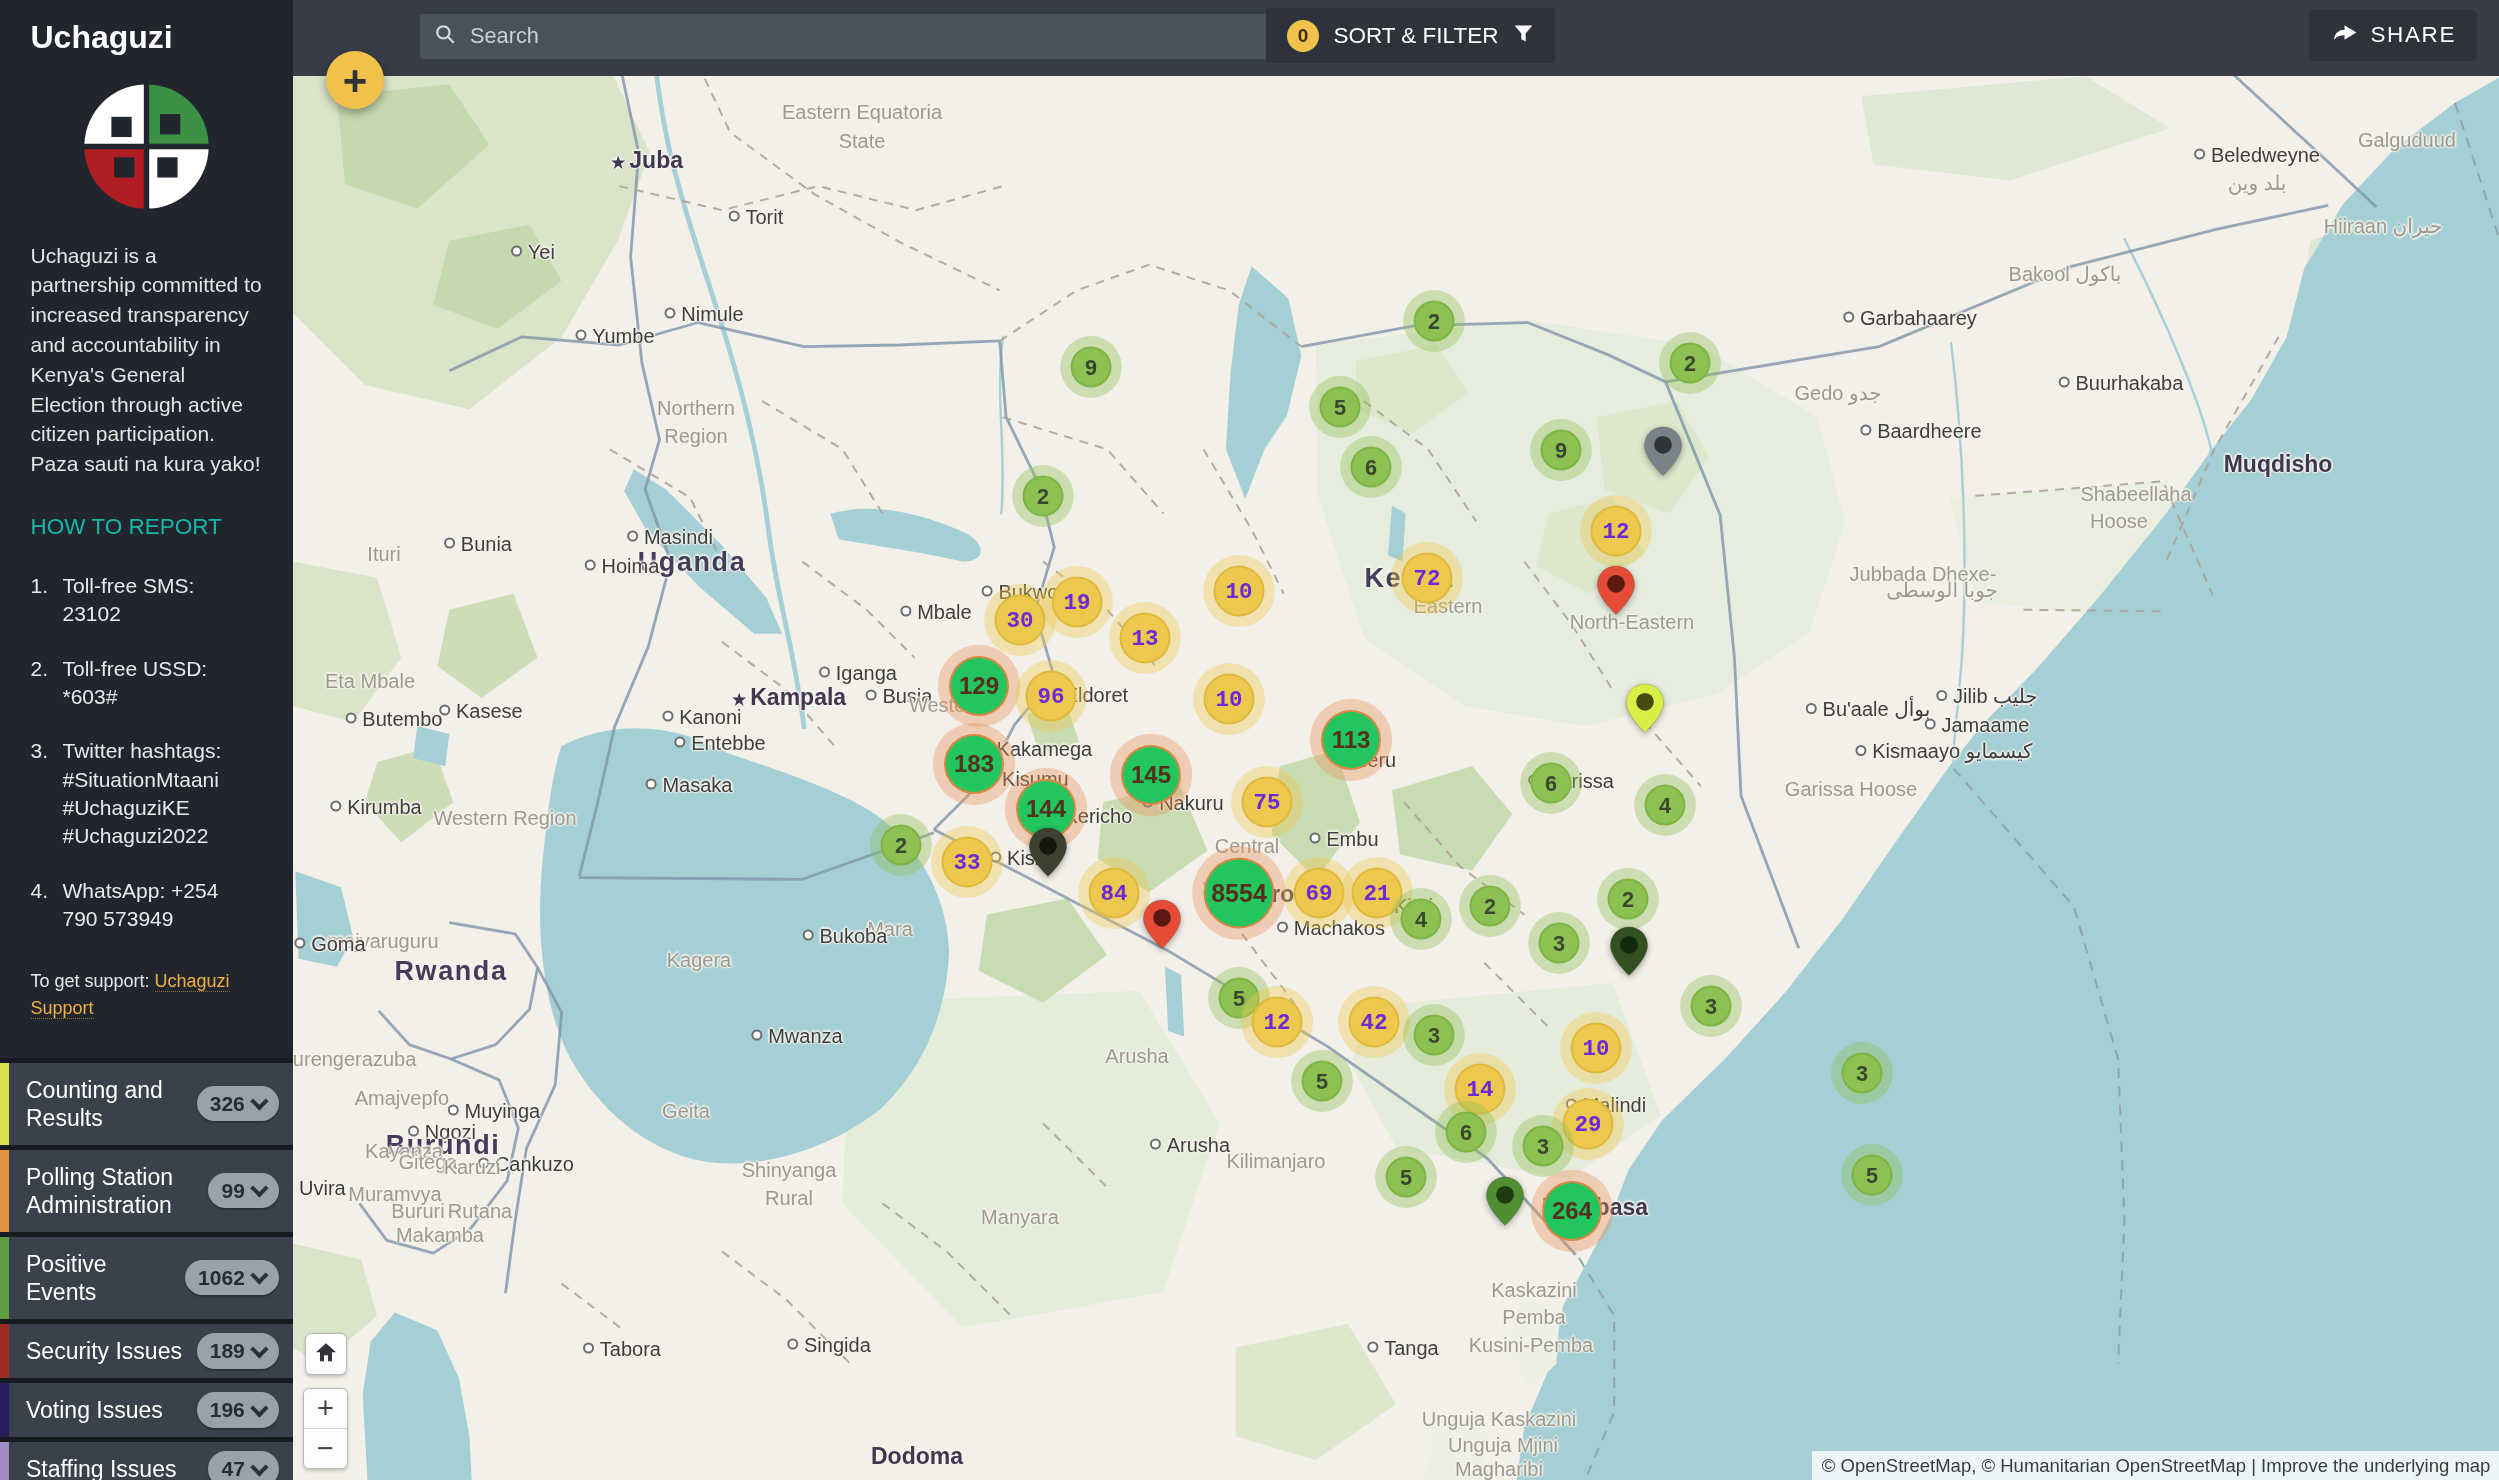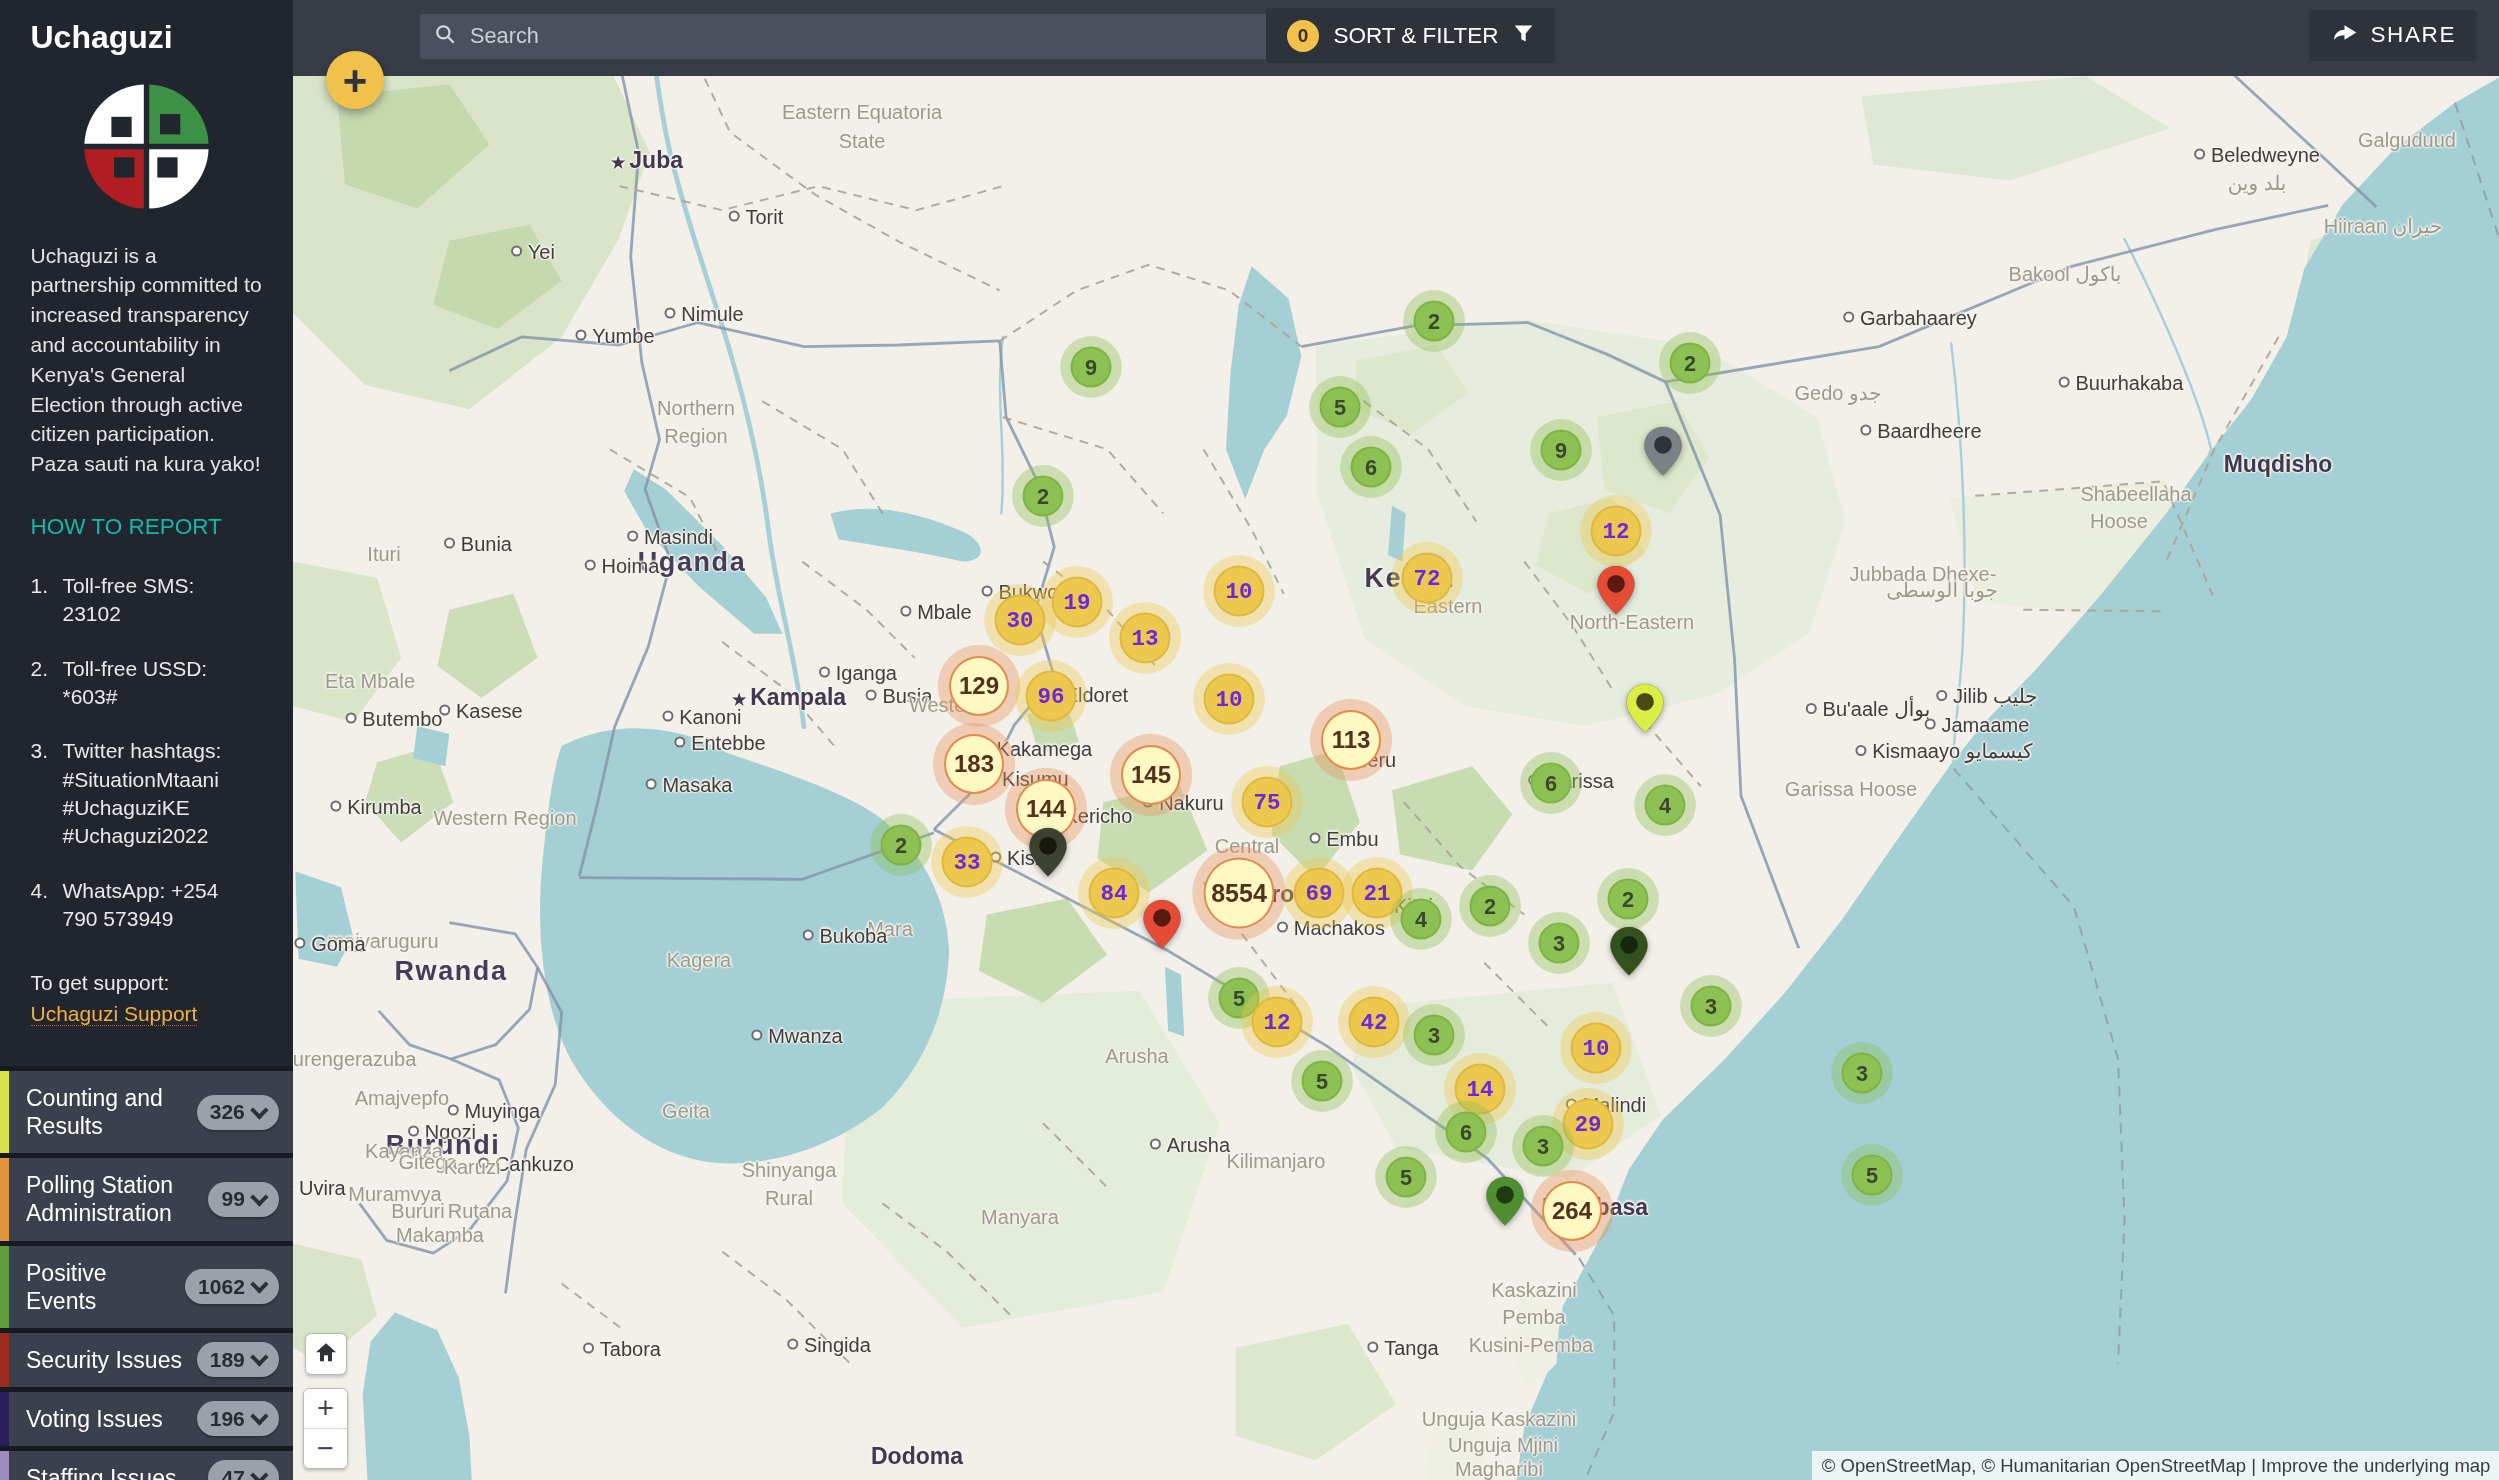--- a/index.html
+++ b/index.html
@@ -19,21 +19,21 @@
   .lbl .dot{display:inline-block;width:7.2px;height:7.2px;border:2px solid #6d6d6d;border-radius:50%;
             background:#fff;margin-right:5.6px;vertical-align:1.6px;}
   .lbl .star{font-size:16px;margin-right:4px;color:#3e3850;}
 
   .cluster{position:absolute;transform:translate(-50%,-50%);border-radius:50%;
            display:flex;align-items:center;justify-content:center;font-weight:bold;z-index:5;cursor:pointer;}
   .cluster.g{background:#8dc153;border:2.4px solid rgba(124,179,66,.95);color:#3a472f;
              box-shadow:0 0 0 10.4px rgba(141,193,83,.38);}
   .cluster.y{background:#ecc84f;border:2.4px solid rgba(223,184,59,.95);color:#6d28d9;
              box-shadow:0 0 0 10.4px rgba(236,200,79,.38);font-family:Liberation Mono, monospace;}
-  .cluster.o{background:#fef9c3;border:2.4px solid rgba(226,133,70,.95);color:#53311c;
+  .cluster.o{background:#22c55e;border:2.4px solid rgba(226,133,70,.95);color:#53311c;
              box-shadow:0 0 0 11.2px rgba(233,148,92,.38);}
   .cluster.t1{width:37px;height:37px;font-size:21.7px;}
   .cluster.t2{width:47px;height:47px;font-size:22.5px;}
   .cluster.t3{width:56px;height:56px;font-size:24px;}
   .cluster.t4{width:67px;height:67px;font-size:25px;}
 
   .pin{position:absolute;transform:translate(-50%,-58%);z-index:6;cursor:pointer;
        filter:drop-shadow(0 2.4px 3.2px rgba(0,0,0,.35));}
 
   .attribution{position:absolute;right:0;bottom:0;height:30.5px;line-height:30.5px;padding:0 9.6px;
@@ -70,21 +70,21 @@
 
   
   #sidebar{position:absolute;left:0;top:0;width:293px;height:1481px;background:#21252e;z-index:30;color:#fff;}
   #sidebar h1{margin:19px 0 0 30.5px;font-size:32px;color:#fff;}
   .logo-wrap{margin:22.5px 0 8px 0;text-align:center;}
   .desc{margin:24px 30.5px 0 30.5px;font-size:21px;line-height:1.42;color:#e4e4e4;}
   #sidebar h2{margin:35px 30.5px 0 30.5px;font-size:22.5px;font-weight:400;color:#14b8a6;}
   #report-list{margin:32px 24px 0 30.5px;}
   .rm{display:flex;margin-bottom:26px;font-size:21px;line-height:1.35;color:#e9e9e9;}
   .rm .num{width:32px;flex:none;}
-  .support{margin:35px 30.5px 0 30.5px;font-size:21px;color:#e9e9e9;line-height:1.45;}
+  .support{margin:35px 30.5px 0 30.5px;font-size:18px;color:#e9e9e9;line-height:1.45;}
   .support a{color:#f2b13e;text-decoration:none;border-bottom:1.6px dotted rgba(242,177,62,.55);cursor:pointer;}
 
   #cats{margin-top:37px;border-top:5.6px solid #171a20;}
   .cat-row{position:relative;background:#3b414c;border-bottom:5.6px solid #171a20;display:flex;
            align-items:center;padding:0 14.4px 0 26px;cursor:pointer;}
   .cat-bar{position:absolute;left:0;top:0;bottom:0;width:8.8px;}
   .cat-label{flex:1;font-size:23px;line-height:1.22;color:#fff;padding:13px 6.4px 13px 0;}
   .badge{background:#9aa1a9;border-radius:21px;padding:5.6px 13px;display:flex;align-items:center;gap:8px;
          color:#272c31;font-weight:bold;font-size:21px;flex:none;box-shadow:0 1.6px 2.4px rgba(0,0,0,.35);}
   .chev{width:8.8px;height:8.8px;border-right:4px solid #2c3136;border-bottom:4px solid #2c3136;

